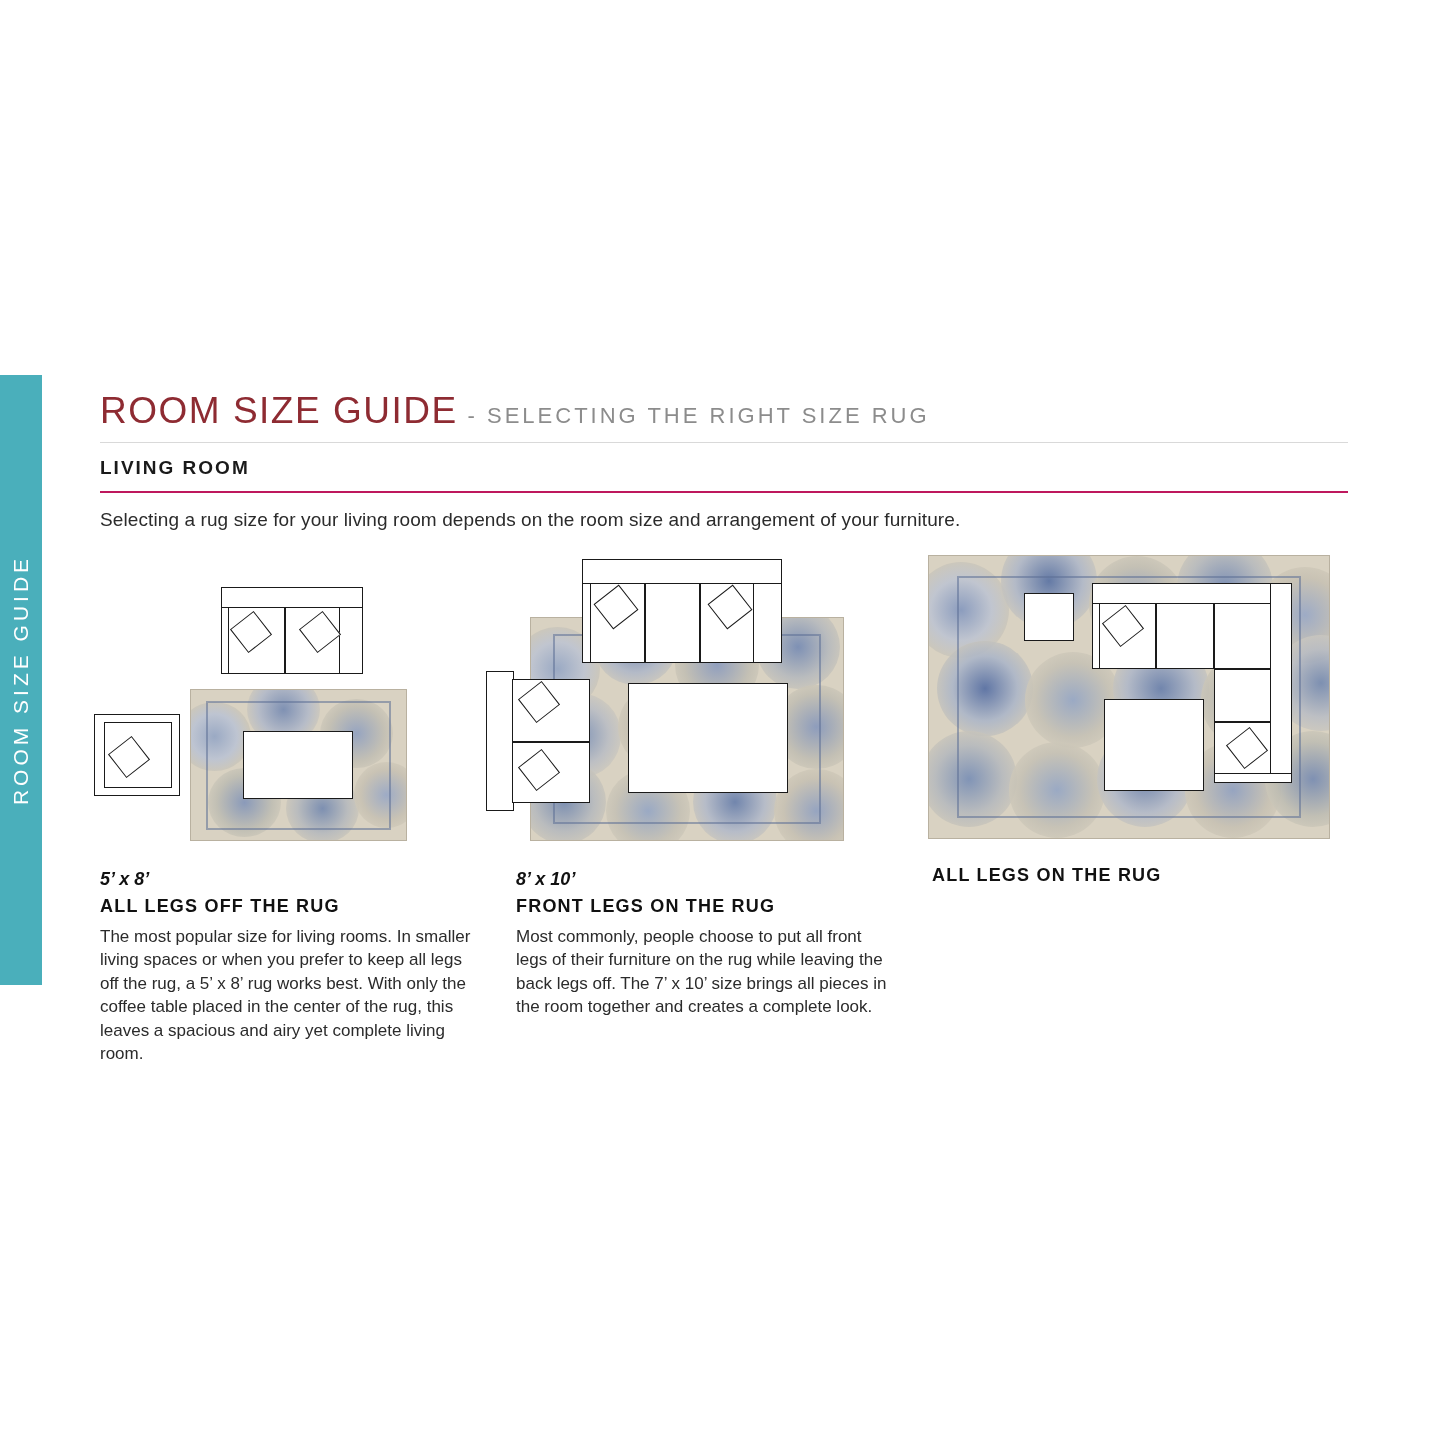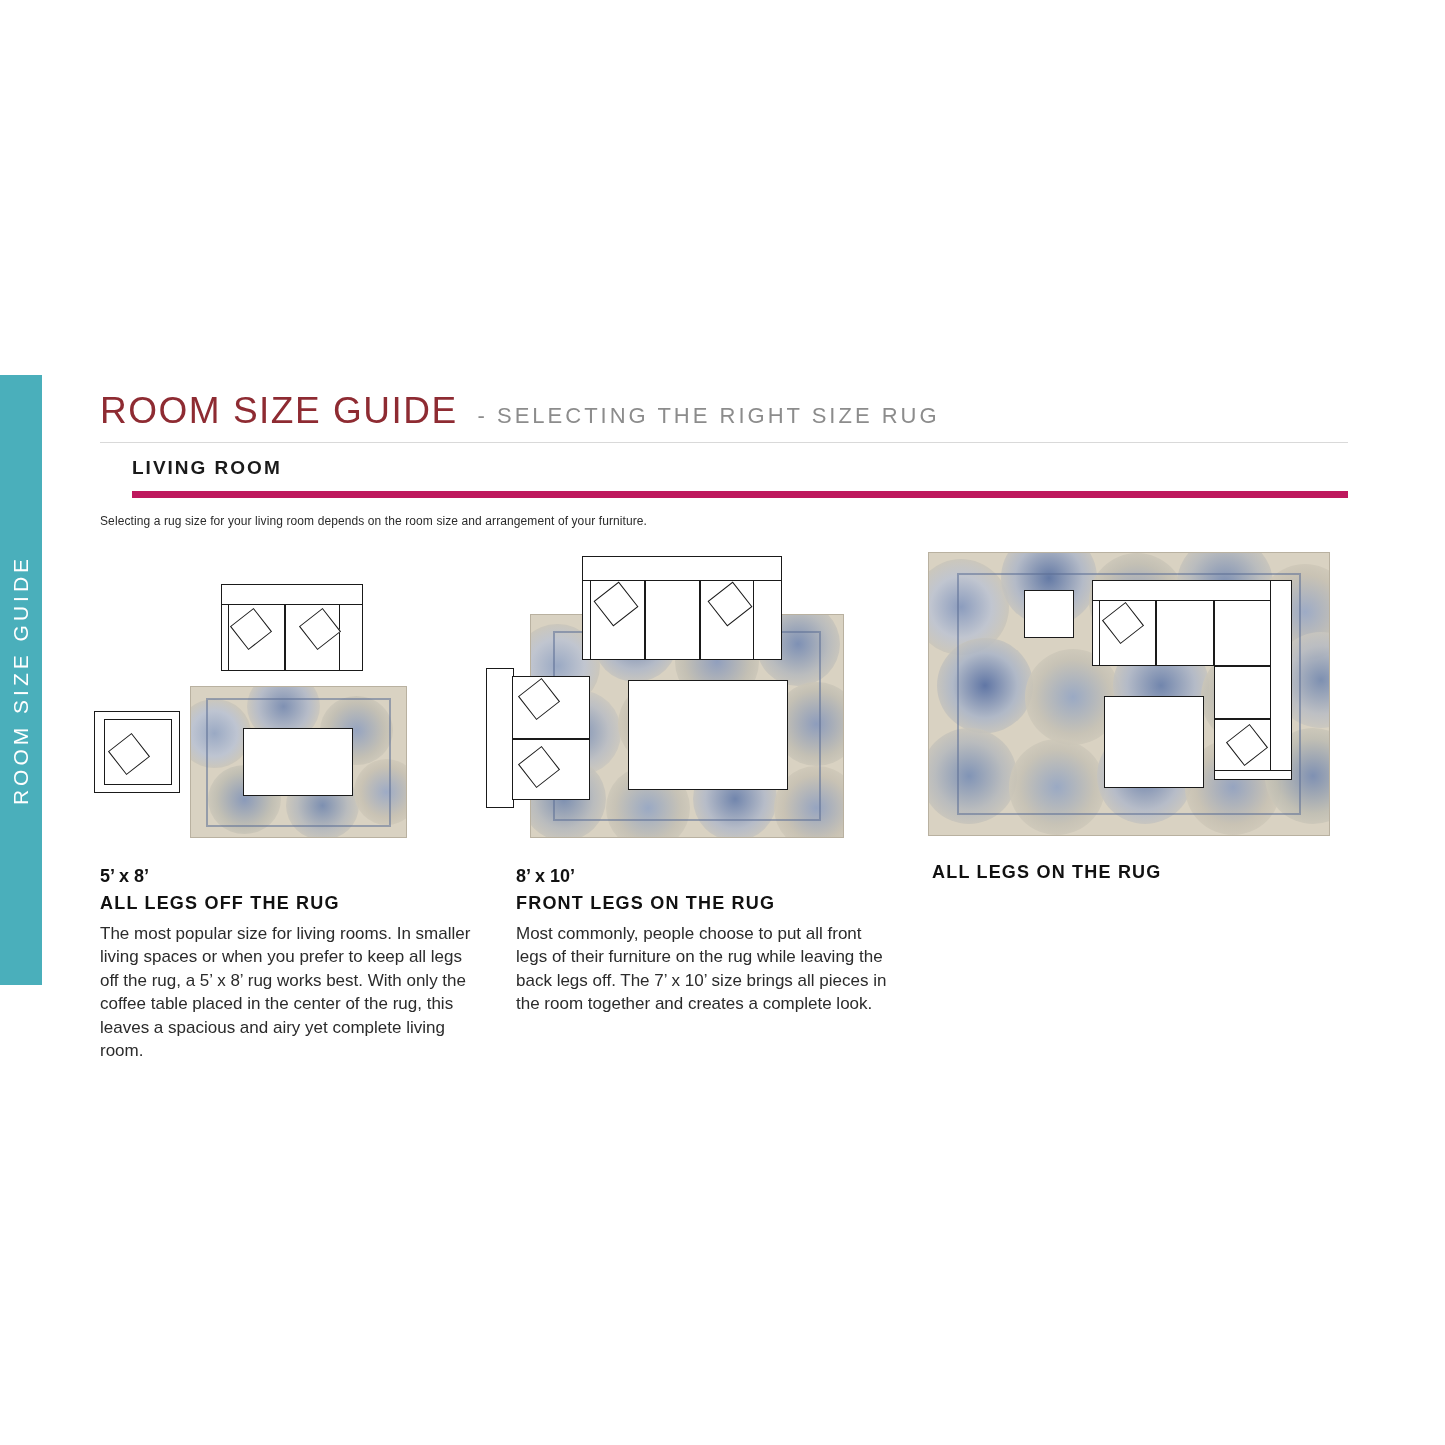--- a/index.html
+++ b/index.html
@@ -66,38 +66,37 @@
     font-size: 37px;
     letter-spacing: 1.5px;
     color: #8e2b32;
     font-family: "Liberation Sans", sans-serif;
     font-weight: 400;
   }
   .title-sub {
     font-size: 22px;
     letter-spacing: 3px;
     color: #8c8c8c;
-    margin-left: 20px;
+    margin-left: 10px;
     font-family: "Liberation Sans", sans-serif;
   }
 
   .section-row {
-    border-bottom: 7px solid #be185d;
+    border-bottom: 2px solid #be185d;
     padding: 14px 0 12px 0;
-    margin-left: 32px;
   }
   .section-title {
     font-size: 19px;
     font-weight: bold;
     letter-spacing: 2px;
     color: #1a1a1a;
   }
 
   .intro {
-    font-size: 12px;
+    font-size: 19px;
     color: #2b2b2b;
     padding-top: 16px;
     letter-spacing: 0.1px;
   }
 
   
   .cols {
     display: flex;
     margin-top: 28px;
     gap: 0px;
@@ -107,20 +106,21 @@
     position: relative;
   }
   .figure {
     position: relative;
     height: 300px;
     width: 416px;
   }
   .caption-size {
     font-size: 18px;
     font-weight: bold;
+    font-style: italic;
     color: #111;
     margin-top: 10px;
   }
   .caption-head {
     font-size: 18px;
     font-weight: bold;
     letter-spacing: 1.2px;
     color: #111;
     margin-top: 6px;
   }

